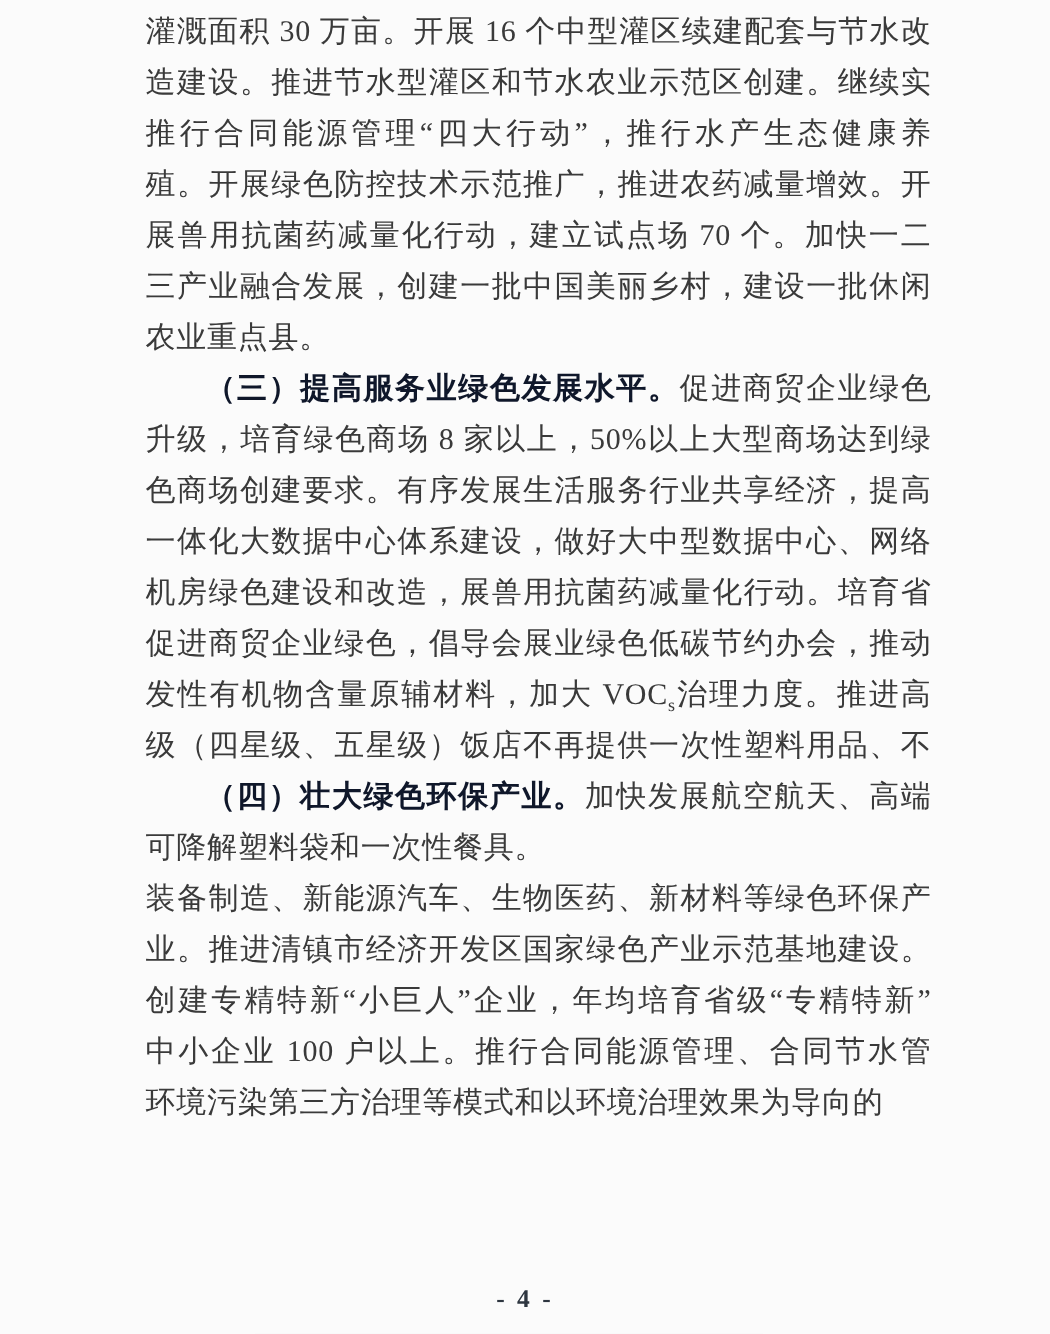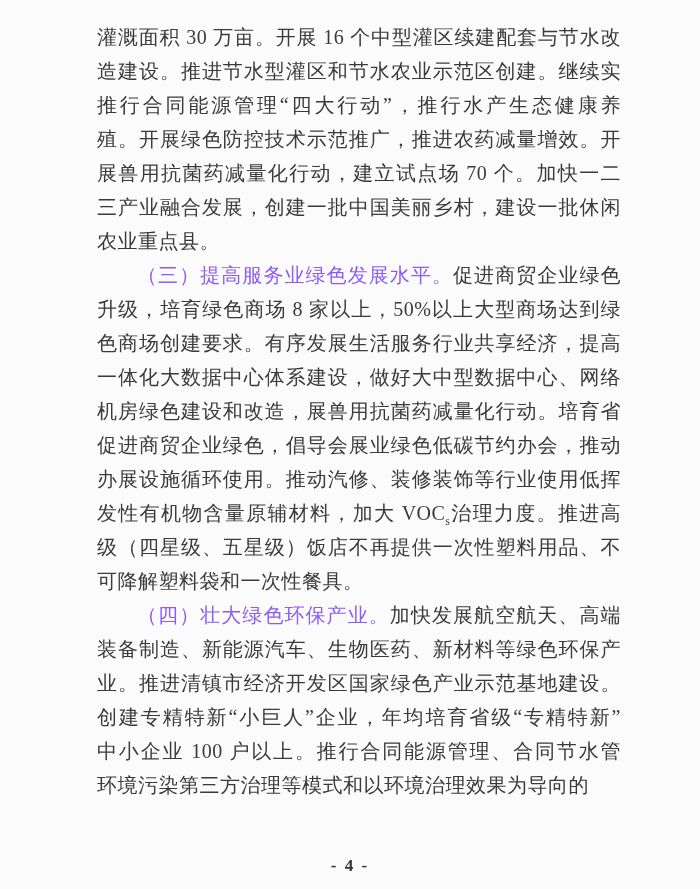--- a/index.html
+++ b/index.html
@@ -10,40 +10,40 @@
   }
   .page {
     position: relative;
     width: 700px; height: 889px;
     background: #fbfbfb;
     overflow: hidden;
     color: #3a3a3a;
   }
   .textcol {
     position: absolute;
-    left: 97px; top: 20px;
+    left: 97px; top: 4px;
     width: 524px;
   }
   .line {
     height: 34px;
     line-height: 34px;
     font-size: 20px;
     letter-spacing: 0.5px;
     white-space: normal;
     text-align: justify;
     text-align-last: justify;
     overflow: hidden;
     color: #3a3a3a;
   }
   .line.indent { padding-left: 40px; }
   .line.last { text-align-last: left; }
   .hd {
     font-family: "Liberation Sans", "DejaVu Sans", sans-serif;
-    font-weight: 400;
-    color: #8b5cf6;
+    font-weight: 700;
+    color: #0f172a;
   }
   sub {
     font-size: 12px;
     line-height: 0;
     vertical-align: sub;
   }
   .pageno {
     position: absolute;
     left: 0; right: 0;
     top: 849px;
@@ -68,25 +68,24 @@
       <div class="line"><span>殖。开展绿色防控技术示范推广，推进农药减量增效。开</span></div>
       <div class="line"><span>展兽用抗菌药减量化行动，建立试点场 70 个。加快一二</span></div>
       <div class="line"><span>三产业融合发展，创建一批中国美丽乡村，建设一批休闲</span></div>
       <div class="line last"><span>农业重点县。</span></div>
       <div class="line indent"><span class="hd">（三）提高服务业绿色发展水平。</span><span>促进商贸企业绿色</span></div>
       <div class="line"><span>升级，培育绿色商场 8 家以上，50%以上大型商场达到绿</span></div>
       <div class="line"><span>色商场创建要求。有序发展生活服务行业共享经济，提高</span></div>
       <div class="line"><span>一体化大数据中心体系建设，做好大中型数据中心、网络</span></div>
       <div class="line"><span>机房绿色建设和改造，展兽用抗菌药减量化行动。培育省级</span></div>
       <div class="line"><span>促进商贸企业绿色，倡导会展业绿色低碳节约办会，推动</span></div>
-      <div class="line"><span>办展设施循环使用。推动汽修、装修装饰等行业使用低挥</span></div>
       <div class="line"><span>发性有机物含量原辅材料，加大 VOC</span><sub>s</sub><span>治理力度。推进高星</span></div>
       <div class="line"><span>级（四星级、五星级）饭店不再提供一次性塑料用品、不</span></div>
+      <div class="line indent"><span class="hd">（四）壮大绿色环保产业。</span><span>加快发展航空航天、高端</span></div>
       <div class="line last"><span>可降解塑料袋和一次性餐具。</span></div>
-      <div class="line indent"><span class="hd">（四）壮大绿色环保产业。</span><span>加快发展航空航天、高端</span></div>
       <div class="line"><span>装备制造、新能源汽车、生物医药、新材料等绿色环保产</span></div>
       <div class="line"><span>业。推进清镇市经济开发区国家绿色产业示范基地建设。</span></div>
       <div class="line"><span>创建专精特新“小巨人”企业，年均培育省级“专精特新”</span></div>
       <div class="line"><span>中小企业 100 户以上。推行合同能源管理、合同节水管理、</span></div>
       <div class="line last"><span>环境污染第三方治理等模式和以环境治理效果为导向的</span></div>
     </div>
   <div class="pageno">- 4 -</div>
 </div>
 
 </body></html>

